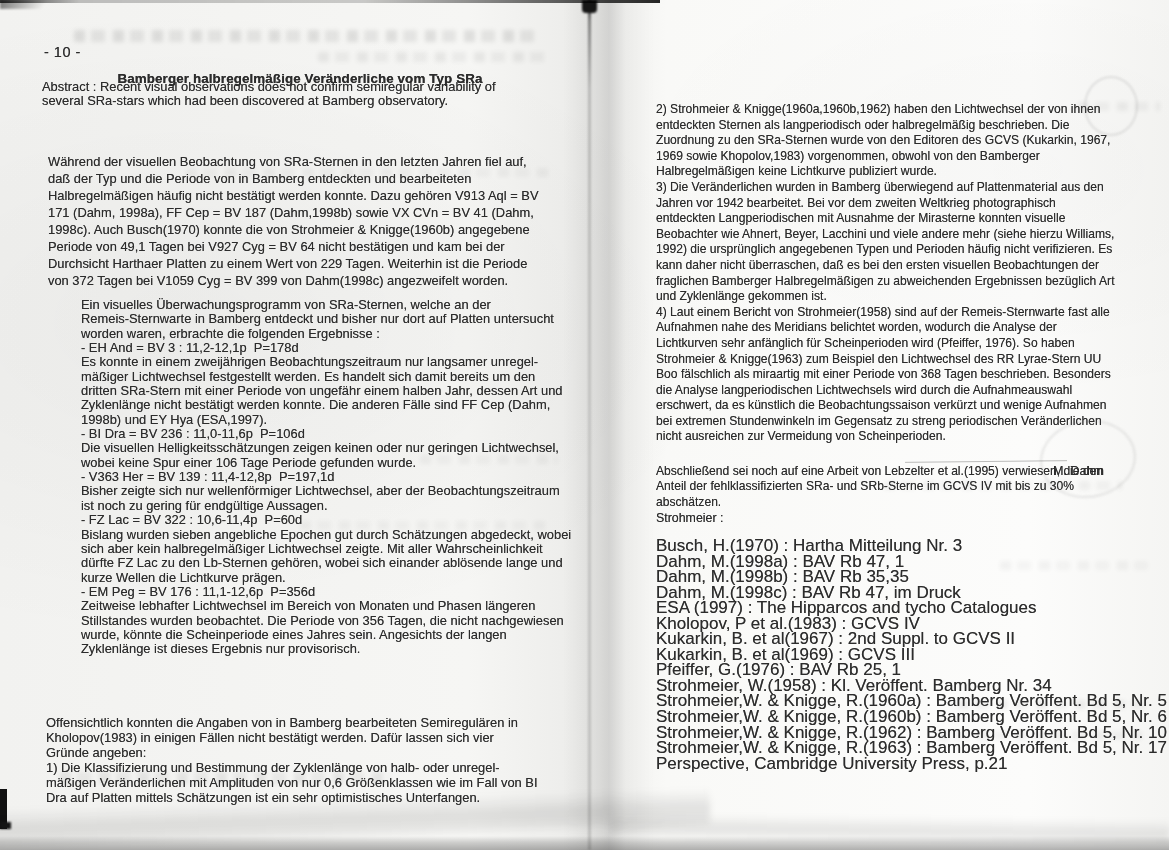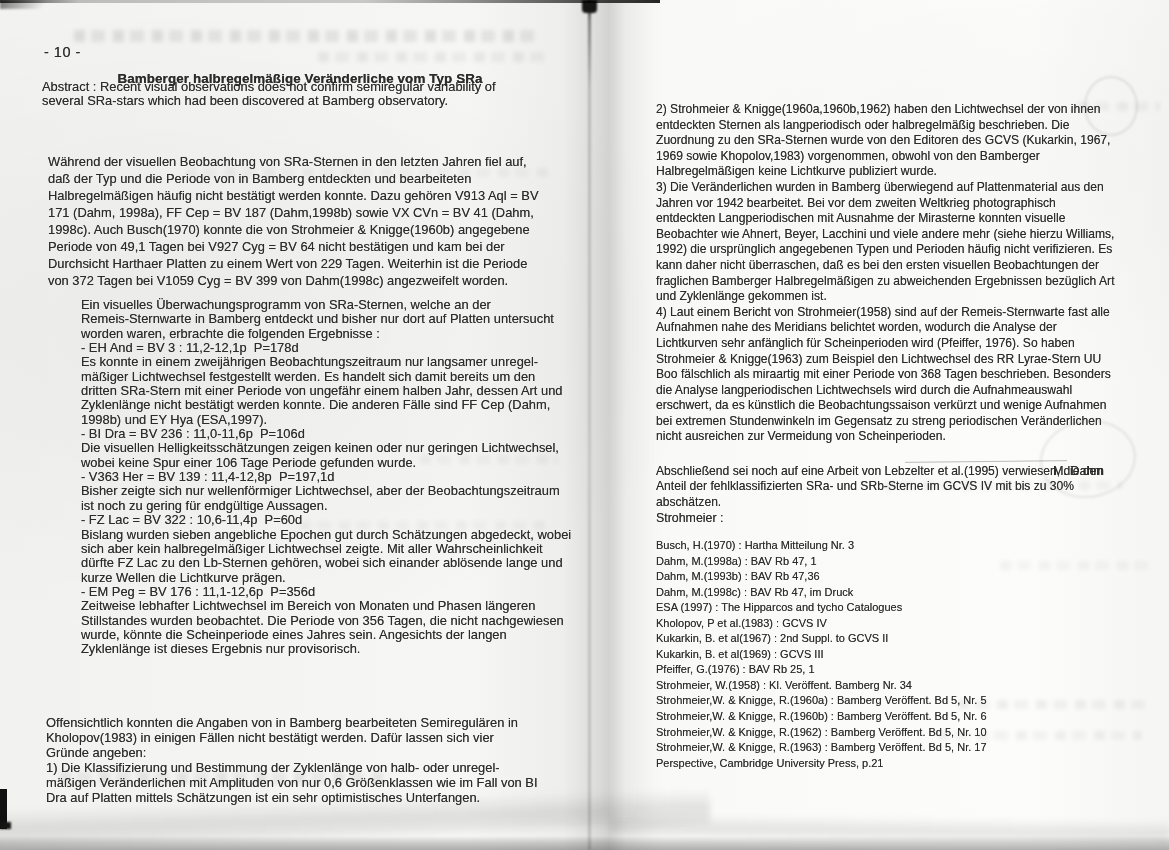--- a/index.html
+++ b/index.html
@@ -18,21 +18,21 @@
   .pagenum{font-size:14.5px;letter-spacing:.5px;text-align:left;text-shadow:0 0 .6px rgba(40,40,40,.7);}
   .title{font-size:13.4px;font-weight:bold;text-align:center;letter-spacing:.1px;text-shadow:0 0 .6px rgba(30,30,30,.8);}
   .abstract{top:80px;left:42px;line-height:14px;}
   .p1{top:153px;left:48px;line-height:17px;}
   .p2{top:298px;left:46px;line-height:14.35px;margin-left:35px;}
   .p3{top:716px;left:46px;line-height:14.9px;}
   .rbody{top:94px;left:656px;margin-top:8px;}
   .rclosing{top:420px;left:656px;line-height:15.4px;margin-top:44px;}
   .signature{top:464px;left:656px;width:448px;text-align:right;font-size:12.6px;text-shadow:0 0 .6px rgba(44,44,44,.7);}
   .litlabel{top:511px;left:656px;font-size:12.4px;text-shadow:0 0 .6px rgba(44,44,44,.7);}
-  .refs{top:538px;left:656px;font-size:11px;line-height:15.55px;}
+  .refs{top:538px;left:656px;font-size:17px;line-height:15.55px;}
   .refs .ref-line{white-space:pre;text-shadow:0 0 .6px rgba(44,44,44,.65);}
 
   
   .fold{left:563px;top:0;width:92px;height:850px;pointer-events:none;
     background:linear-gradient(90deg,rgba(0,0,0,0) 0%,rgba(0,0,0,.06) 32%,rgba(0,0,0,.12) 50%,rgba(0,0,0,.03) 68%,rgba(0,0,0,0) 100%);}
   .fold-line{left:588px;top:0;width:3px;height:850px;pointer-events:none;filter:blur(.8px);
     background:linear-gradient(180deg,rgba(10,10,10,.9) 0,rgba(10,10,10,.45) 20px,rgba(10,10,10,.18) 90px,rgba(10,10,10,.12) 55%,rgba(10,10,10,.16) 100%);}
   .fold-notch{left:582px;top:0;width:15px;height:13px;background:#161616;filter:blur(1px);border-radius:0 0 4px 4px;}
   .top-edge{left:0;top:0;width:660px;height:3px;filter:blur(.6px);
     background:linear-gradient(90deg,rgba(0,0,0,.75) 0%,rgba(0,0,0,.22) 12%,rgba(0,0,0,.18) 55%,rgba(0,0,0,.65) 87%,rgba(0,0,0,.85) 100%);}
@@ -148,21 +148,21 @@
 Anteil der fehlklassifizierten SRa- und SRb-Sterne im GCVS IV mit bis zu 30%
 abschätzen.</div>
 
   <div class="abs signature">M. Dahm</div>
 
   <div class="abs litlabel">Strohmeier :</div>
 
   <div class="abs refs">
       <div class="ref-line">Busch, H.(1970) : Hartha Mitteilung Nr. 3</div>
       <div class="ref-line">Dahm, M.(1998a) : BAV Rb 47, 1</div>
-      <div class="ref-line">Dahm, M.(1993b) : BAV Rb 47,36</div>
+      <div class="ref-line">Dahm, M.(1998b) : BAV Rb 35,35</div>
       <div class="ref-line">Dahm, M.(1998c) : BAV Rb 47, im Druck</div>
       <div class="ref-line">ESA (1997) : The Hipparcos and tycho Catalogues</div>
       <div class="ref-line">Kholopov, P et al.(1983) : GCVS IV</div>
       <div class="ref-line">Kukarkin, B. et al(1967) : 2nd Suppl. to GCVS II</div>
       <div class="ref-line">Kukarkin, B. et al(1969) : GCVS III</div>
       <div class="ref-line">Pfeiffer, G.(1976) : BAV Rb 25, 1</div>
       <div class="ref-line">Strohmeier, W.(1958) : Kl. Veröffent. Bamberg Nr. 34</div>
       <div class="ref-line">Strohmeier,W. &amp; Knigge, R.(1960a) : Bamberg Veröffent. Bd 5, Nr. 5</div>
       <div class="ref-line">Strohmeier,W. &amp; Knigge, R.(1960b) : Bamberg Veröffent. Bd 5, Nr. 6</div>
       <div class="ref-line">Strohmeier,W. &amp; Knigge, R.(1962) : Bamberg Veröffent. Bd 5, Nr. 10</div>

